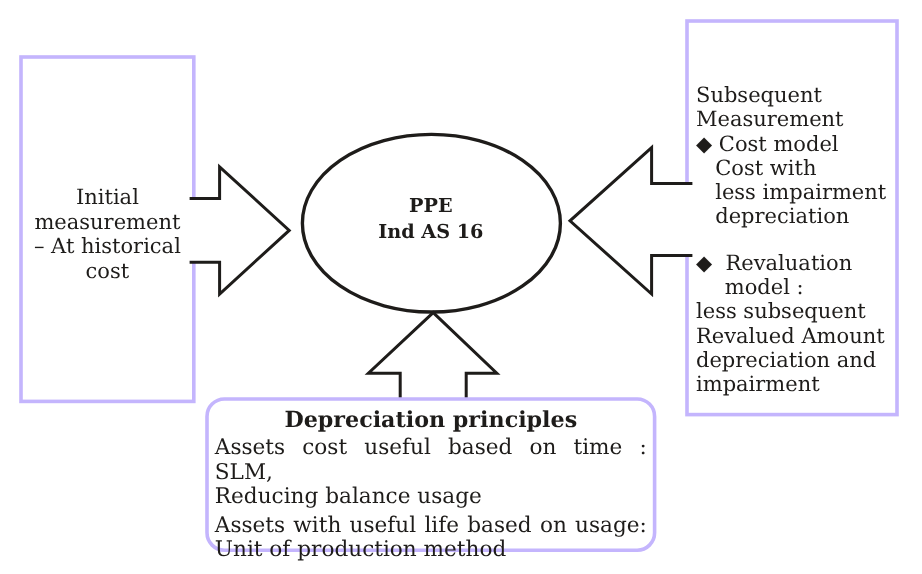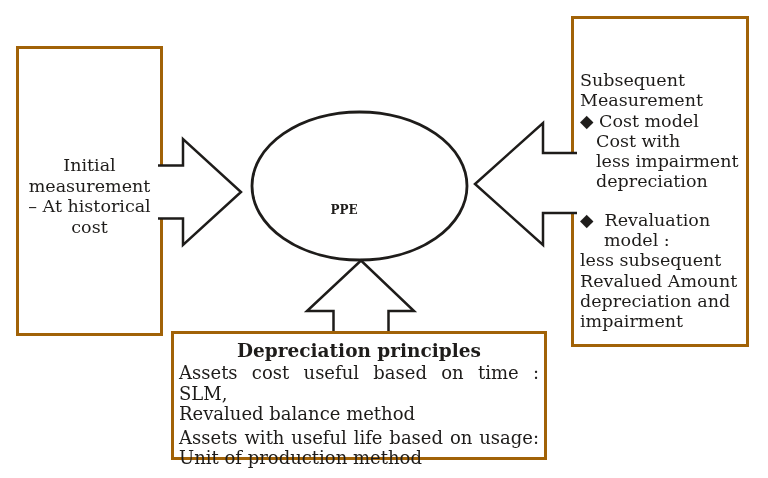--- a/index.html
+++ b/index.html
@@ -15,21 +15,21 @@
   .shapes {
     position: absolute;
     left: 0; top: 0;
     width: 768px; height: 478px;
     z-index: 2;
     pointer-events: none;
   }
   .box {
     position: absolute;
     box-sizing: border-box;
-    border: 3px solid #a16207;
+    border: 3px solid #c4b5fd;
     background: #ffffff;
     z-index: 1;
   }
   .left-box {
     left: 16px; top: 46px;
     width: 147px; height: 290px;
     display: flex;
     flex-direction: column;
     justify-content: center;
     align-items: center;
@@ -49,42 +49,42 @@
   .right-box .indent1 { padding-left: 16px; }
   .right-box .indent2 { padding-left: 24px; }
   .right-box .gap-top { margin-top: 18px; }
   .bottom-box {
     left: 171px; top: 331px;
     width: 376px; height: 129px;
     padding: 5px 5px 0 5px;
     font-size: 18px;
     line-height: 20.6px;
     z-index: 3;
+    border-radius: 16px;
   }
   .bottom-box .title {
     font-weight: bold;
     text-align: center;
     font-size: 18.5px;
     line-height: 24px;
   }
   .bottom-box .just {
     text-align: justify;
     text-align-last: justify;
   }
   .bottom-box .para-gap { margin-top: 3px; }
   .center-label {
     position: absolute;
-    left: 244px; top: 161px;
+    left: 259px; top: 161px;
     width: 200px;
     text-align: center;
     font-weight: bold;
-    font-size: 12px;
+    font-size: 16px;
     line-height: 21px;
     z-index: 3;
-    margin-top: 39px;
   }
 </style>
 </head>
 <body>
 
 <div class="stage">
 
   <div class="box left-box">
     <div>Initial</div>
     <div>measurement</div>
@@ -103,29 +103,30 @@
     <div class="line indent2">model :</div>
     <div class="line">less subsequent</div>
     <div class="line">Revalued Amount</div>
     <div class="line">depreciation and</div>
     <div class="line">impairment</div>
   </div>
 
   <div class="box bottom-box">
     <div class="title">Depreciation principles</div>
     <div class="just">Assets cost useful based on time : SLM,</div>
-    <div>Revalued balance method</div>
+    <div>Reducing balance usage</div>
     <div class="just para-gap">Assets with useful life based on usage:</div>
     <div>Unit of production method</div>
   </div>
 
   <svg class="shapes" viewBox="0 0 768 478" aria-hidden="true">
     <ellipse cx="359.5" cy="186" rx="107.5" ry="74" fill="#ffffff" stroke="#1e1c1a" stroke-width="2.8"></ellipse>
     <path d="M158,165.5 L183,165.5 L183,139 L241,192 L183,245 L183,218.5 L158,218.5" fill="#ffffff" stroke="#1e1c1a" stroke-width="2.5" stroke-linejoin="miter"></path>
     <path d="M577,153 L543,153 L543,123 L475,184 L543,245 L543,213 L577,213" fill="#ffffff" stroke="#1e1c1a" stroke-width="2.5" stroke-linejoin="miter"></path>
     <path d="M333.5,338 L333.5,311 L307,311 L361,260.5 L414,311 L388.5,311 L388.5,338" fill="#ffffff" stroke="#1e1c1a" stroke-width="2.5" stroke-linejoin="miter"></path>
   </svg>
 
   <div class="center-label">
     <div>PPE</div>
+    <div>Ind AS 16</div>
   </div>
 
 </div>
 
 </body></html>

